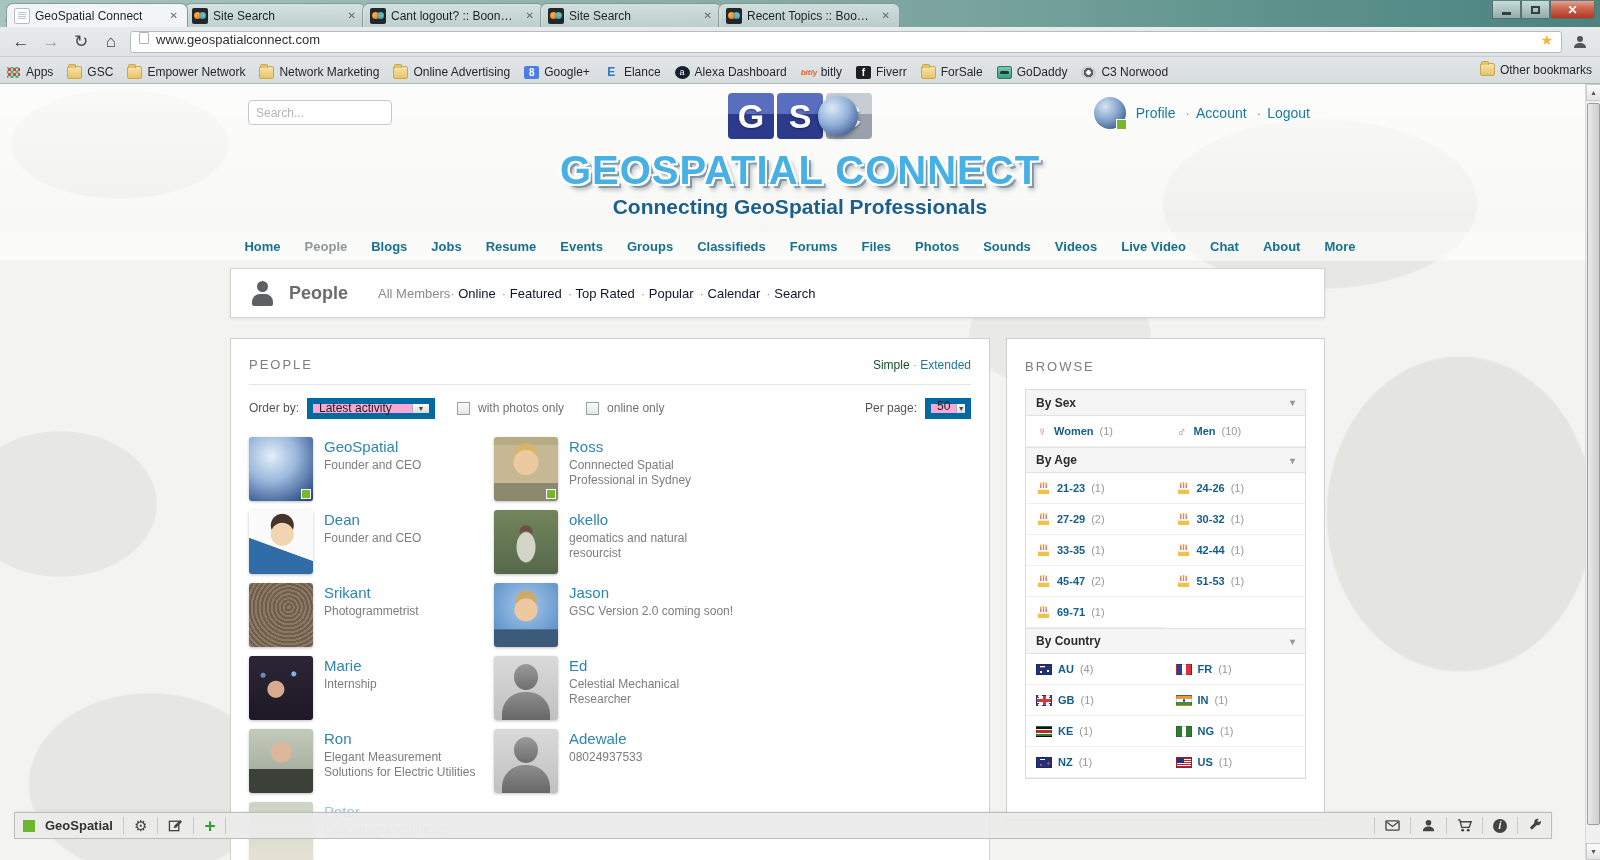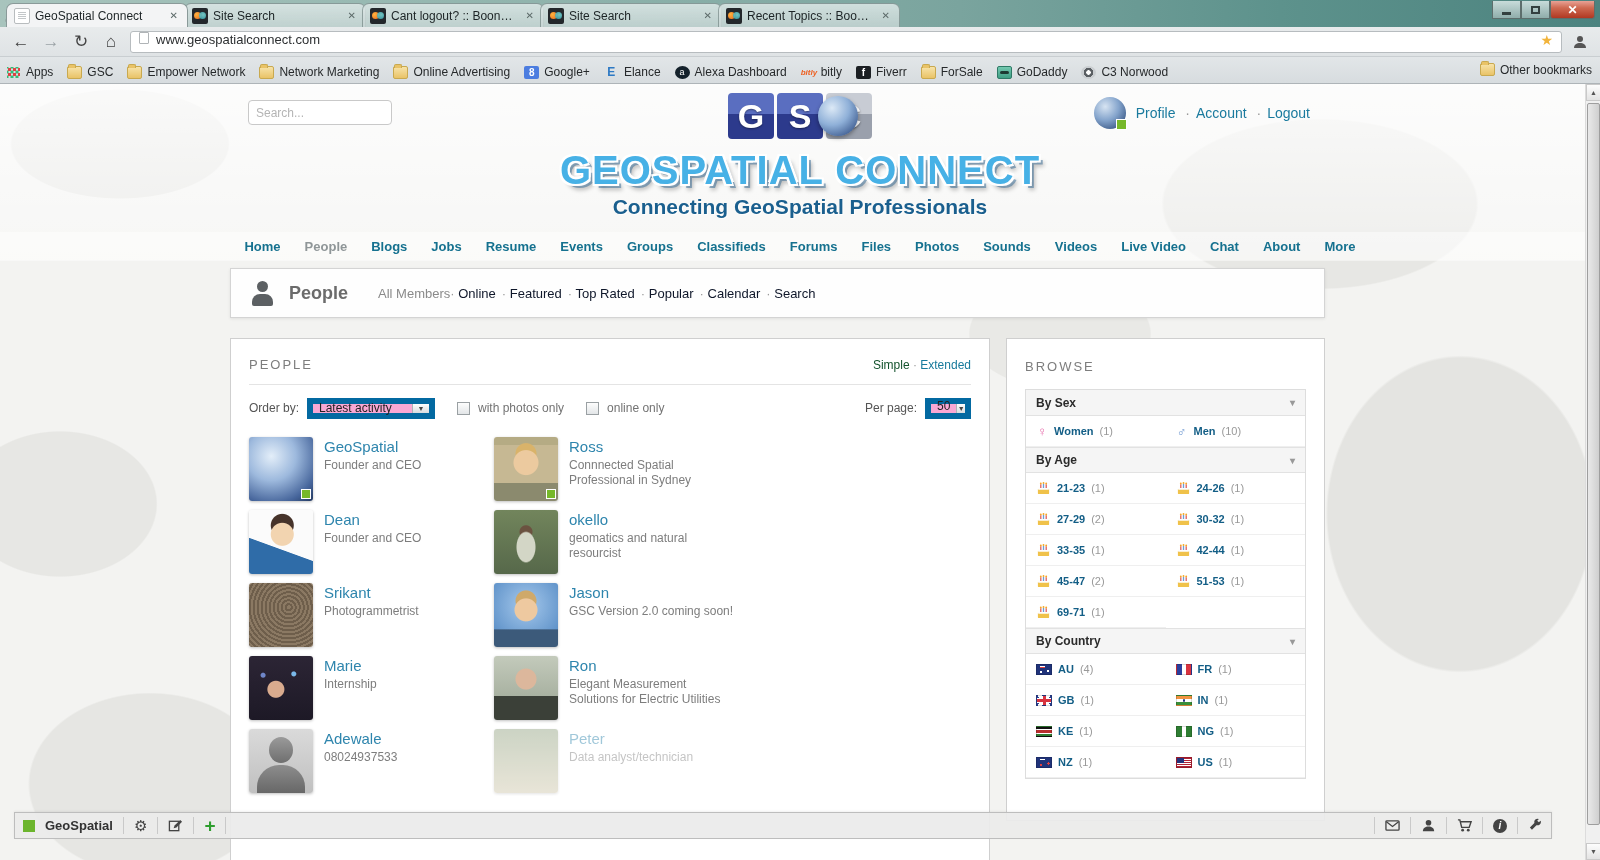--- a/index.html
+++ b/index.html
@@ -575,20 +575,30 @@
             <div class="m-avatar-wrap">
               <div class="m-avatar av-marie"></div>
 
             </div>
             <div class="m-info">
               <a class="m-name">Marie</a>
               <div class="m-desc">Internship</div>
             </div>
           </div>
 
+          <div class="m-cell">
+            <div class="m-avatar-wrap">
+              <div class="m-avatar av-sil"></div>
+
+            </div>
+            <div class="m-info">
+              <a class="m-name">Ed</a>
+              <div class="m-desc">Celestial Mechanical Researcher</div>
+            </div>
+          </div>
 
           <div class="m-cell">
             <div class="m-avatar-wrap">
               <div class="m-avatar av-ron"></div>
 
             </div>
             <div class="m-info">
               <a class="m-name">Ron</a>
               <div class="m-desc">Elegant Measurement Solutions for Electric Utilities</div>
             </div>

